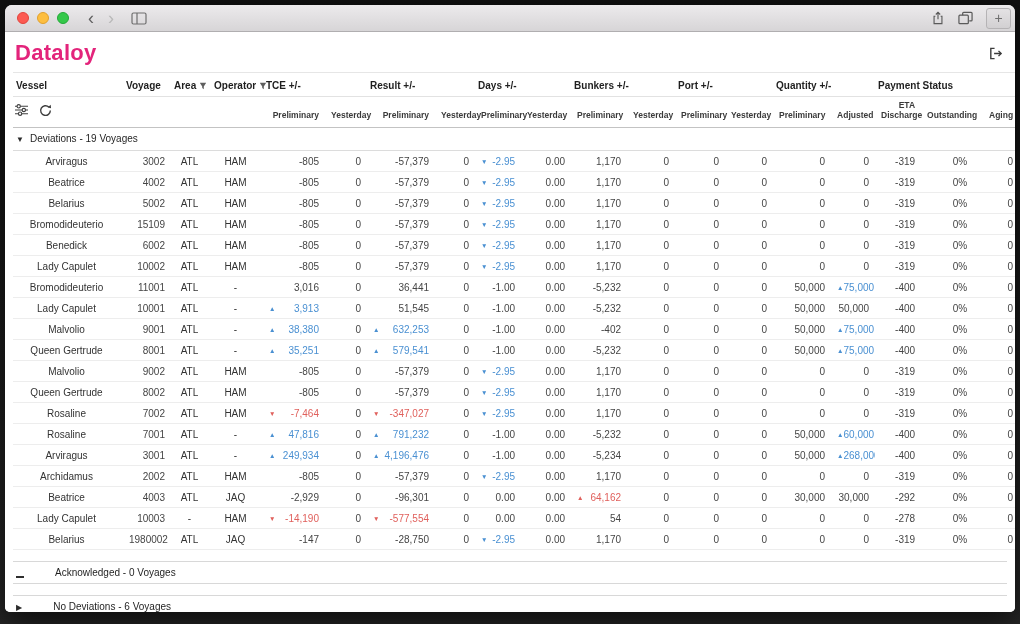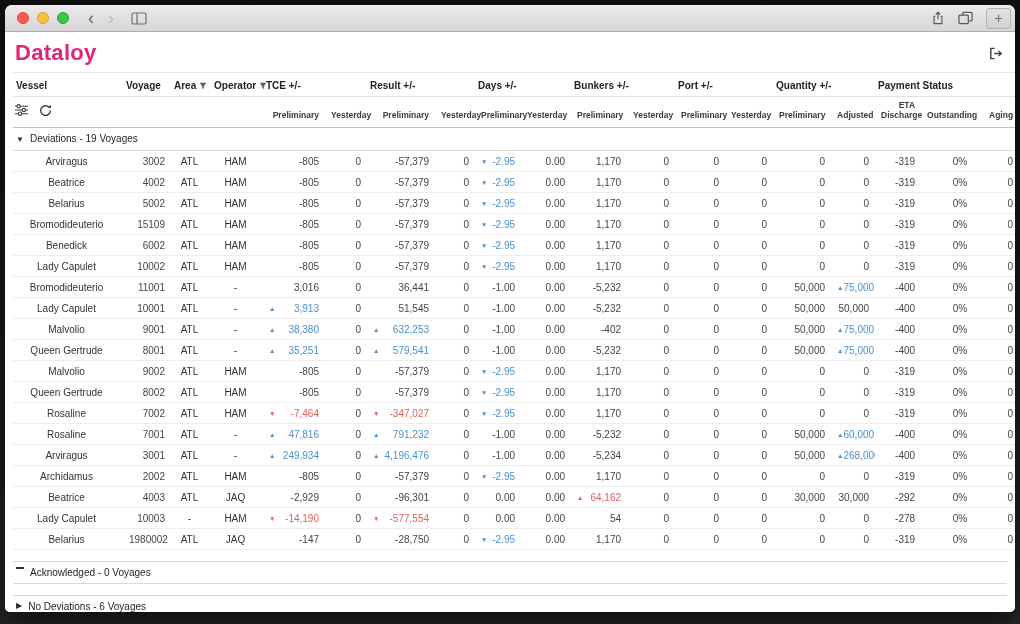--- a/index.html
+++ b/index.html
@@ -50,21 +50,21 @@
              border-bottom:1px solid #ededed; white-space:nowrap; overflow:hidden; }
   td.al { text-align:center; color:#333; padding-left:3px; }
   .section-cell { text-align:left !important; font-size:10px; color:#1f1f1f;
                   padding:5px 3px !important; border-bottom:1px solid #dcdcdc !important; }
   .tri { font-size:8px; margin-right:6px; color:#2b2b2b; }
   .arr { float:left; font-size:6.5px; line-height:11px; }
   .b { color:var(--c-positive,#4a90d2); }
   .r { color:var(--c-negative,#e0605c); }
 
   .section-bar { margin-top:11px; border-top:1px solid #d8d8d8; border-bottom:1px solid #d8d8d8;
-                 padding:5px 3px; font-size:10px; color:#1f1f1f; display:flex; align-items:flex-start; }
+                 padding:5px 3px; font-size:10px; color:#1f1f1f; display:flex; align-items:flex-end;gap:25px; }
   .dash { width:8px; height:2px; background:#2e2e2e; margin-right:6px; display:inline-block; }
 </style>
 </head>
 <body>
 
 <div class="window">
 
   <div class="chrome">
     <div class="traffic">
       <span class="tl tl-close"></span>

